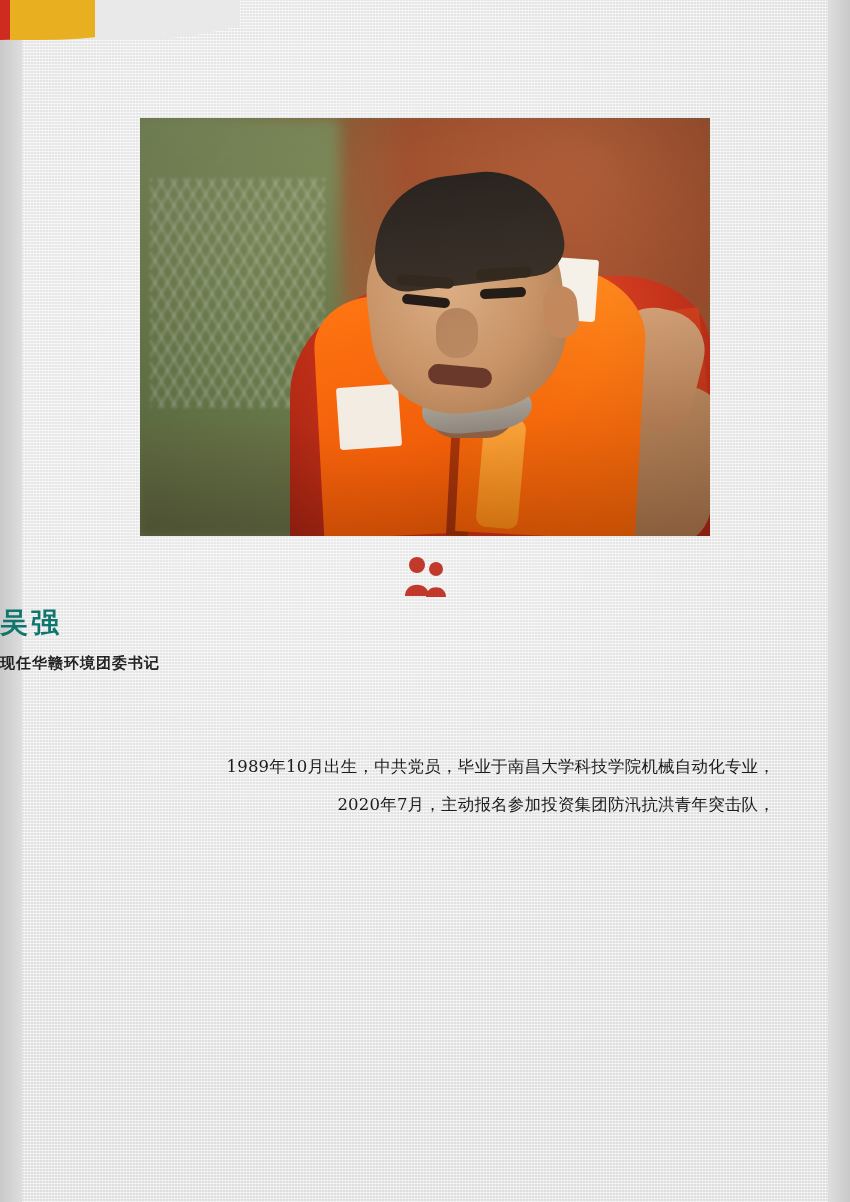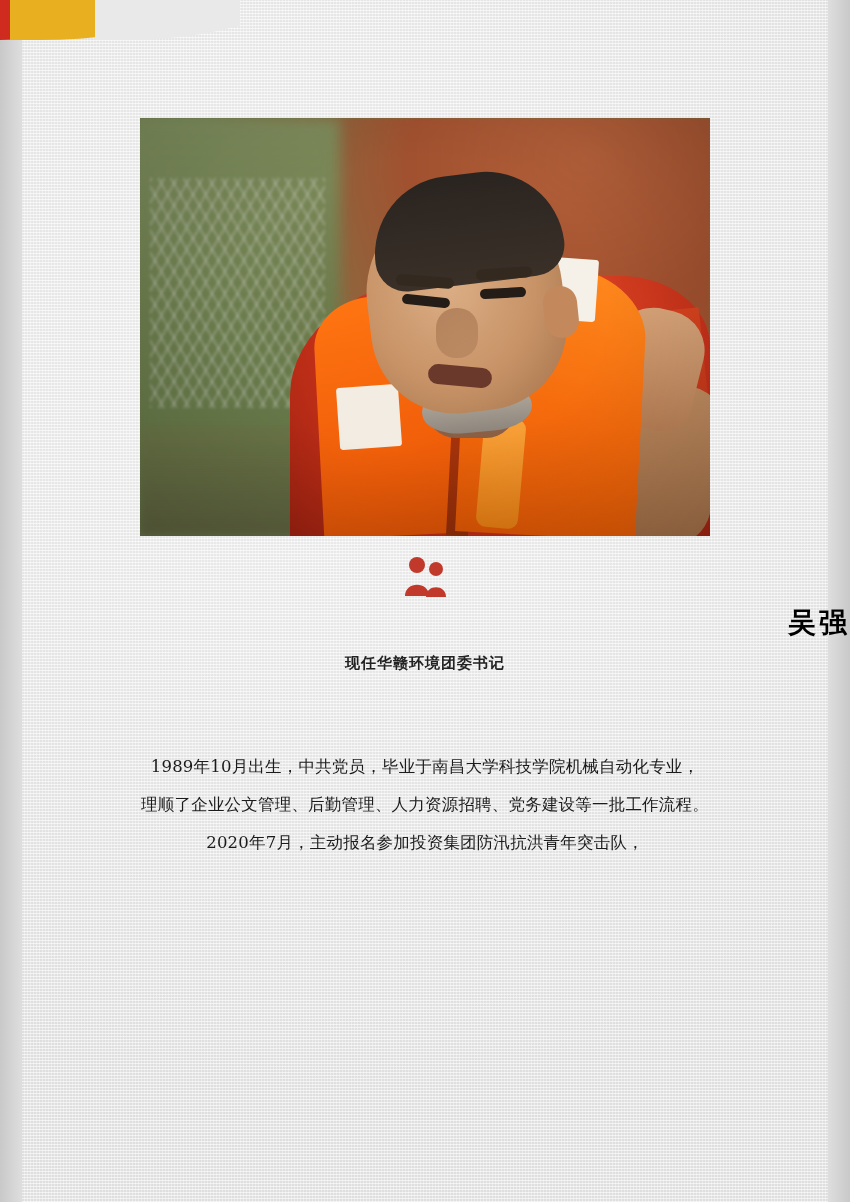--- a/index.html
+++ b/index.html
@@ -256,41 +256,41 @@
     background: radial-gradient(ellipse at 50% 45%, rgba(0,0,0,0) 45%, rgba(0,0,0,0.16) 100%);
   }
 
   .icon-people {
     width: 100%;
     text-align: center;
     margin-top: 20px;
     height: 44px;
   }
   .name {
-    text-align: right;
+    text-align: left;
     font-size: 28px;
     font-weight: bold;
-    color: #000000;
+    color: #0f766e;
     letter-spacing: 3px;
     margin-top: 4px;
     font-family: "DejaVu Sans", "Liberation Sans", sans-serif;
   }
   .title {
-    text-align: center;
+    text-align: left;
     font-size: 15px;
     font-weight: bold;
     color: #222;
     letter-spacing: 1px;
     margin-top: 12px;
     font-family: "DejaVu Sans", "Liberation Sans", sans-serif;
   }
   .body-text {
     margin: 78px auto 0 auto;
     width: 700px;
-    text-align: center;
+    text-align: right;
   }
   .body-text p {
     margin: 0 0 7px 0;
     font-size: 16.5px;
     line-height: 31px;
     color: #1b1b1b;
     font-family: "DejaVu Serif", "Liberation Serif", serif;
     letter-spacing: 0.2px;
   }
 </style>
@@ -347,17 +347,16 @@
       <circle cx="34" cy="13" r="7" fill="#c0392b"></circle>
       <path d="M24 41 C24 28, 44 28, 44 41 Z" fill="#c0392b"></path>
     </svg>
   </div>
 
   <div class="name">吴强</div>
   <div class="title">现任华赣环境团委书记</div>
 
   <div class="body-text">
     <p>1989年10月出生，中共党员，毕业于南昌大学科技学院机械自动化专业，</p>
-    <p>理顺了企业公文管理、后勤管理、人力资源招聘、党务建设等一批工作流程。</p>
     <p>2020年7月，主动报名参加投资集团防汛抗洪青年突击队，</p>
   </div>
 
 </div>
 
 </body></html>

